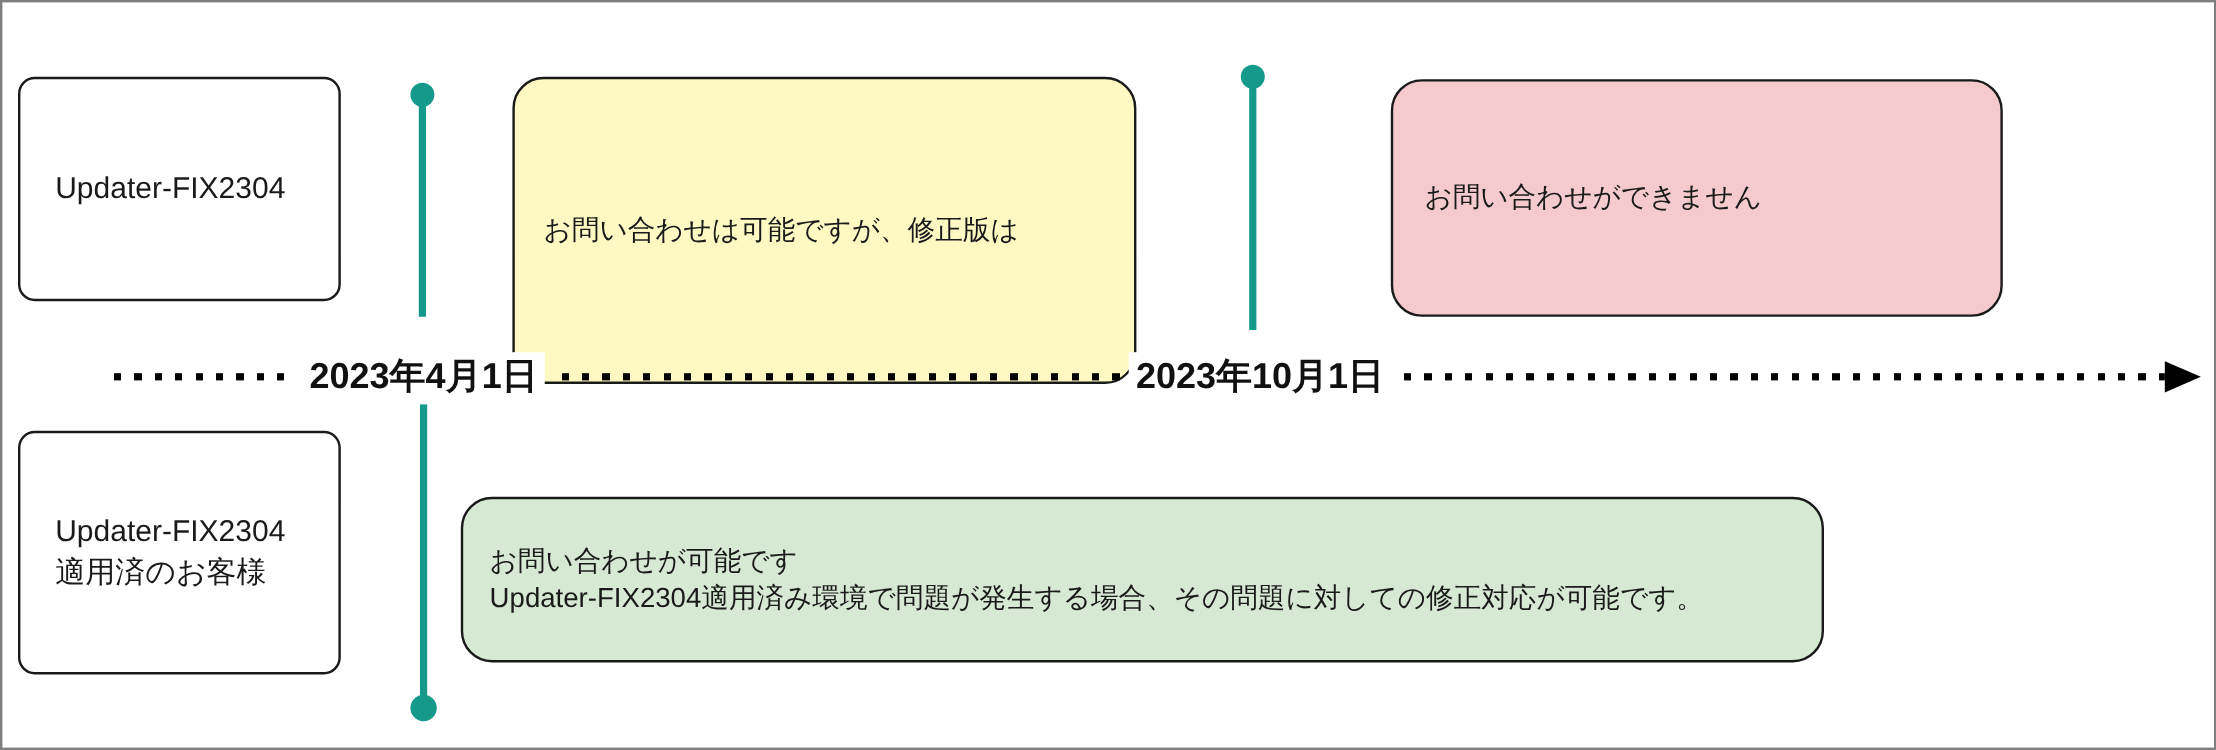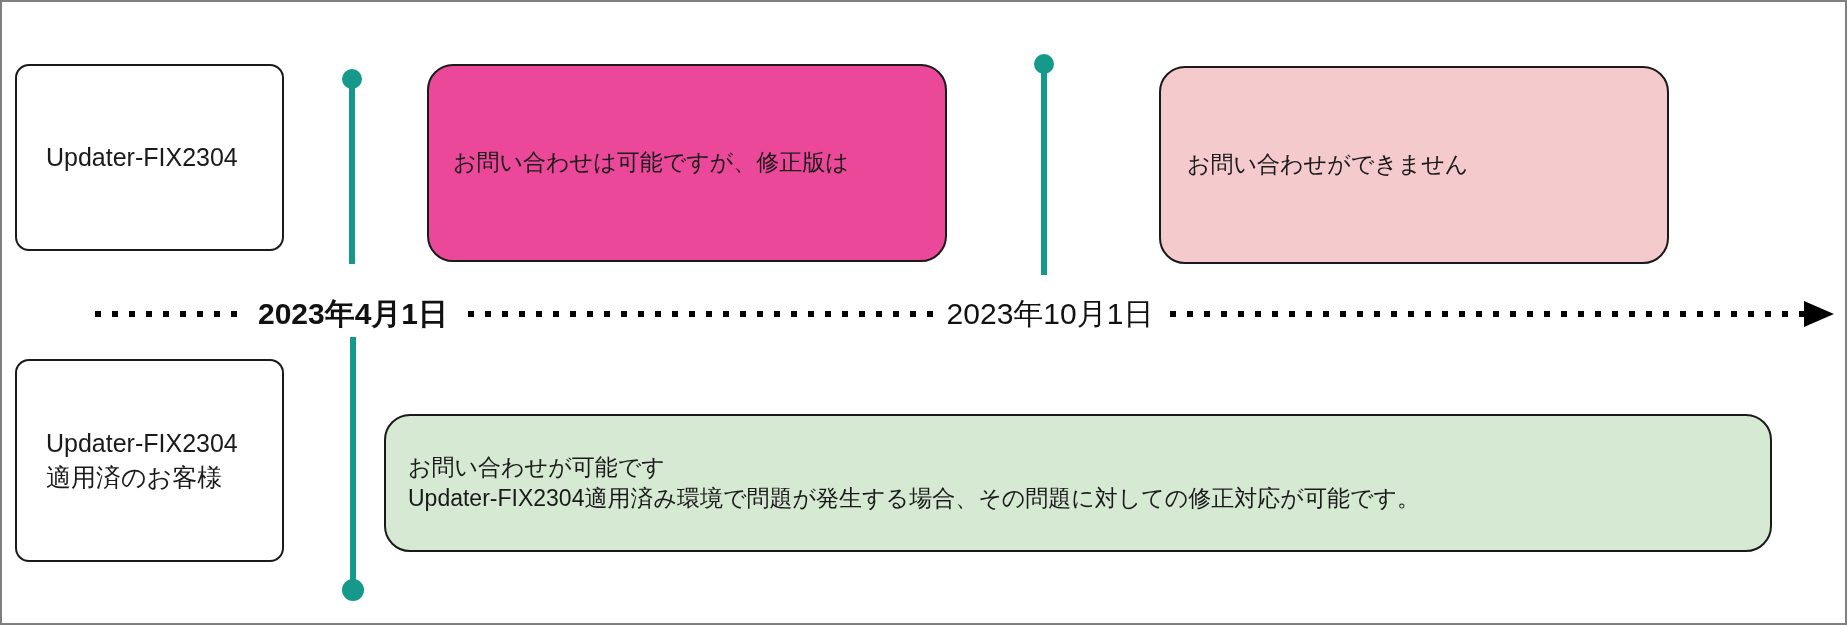--- a/index.html
+++ b/index.html
@@ -34,29 +34,29 @@
     line-height: 1.34;
   }
   .actor-box.top { top: 62px; height: 187px; }
   .actor-box.bottom { top: 357px; height: 203px; }
   .period-box {
     border-radius: 26px;
     font-size: 23px;
     line-height: 1.36;
   }
   .period-box.blue {
-    left: 425px; top: 62px; width: 520px; height: 198px;
-    background: #ec4899; padding-left: 24px; padding-right: 20px;
+    left: 425px; top: 62px; width: 520px; height: 256px;
+    background: #fef9c3; padding-left: 24px; padding-right: 20px;
   }
   .period-box.pink {
     left: 1157px; top: 64px; width: 510px; height: 198px;
     background: #f5cacd; padding-left: 26px; padding-right: 20px;
   }
   .period-box.green {
-    left: 382px; top: 412px; width: 1388px; height: 138px;
+    left: 382px; top: 412px; width: 1136px; height: 138px;
     background: #d6e9d3; padding-left: 22px; padding-right: 20px;
   }
   
   .vline {
     position: absolute;
     width: 6px;
     background: #14998a;
   }
   .vline.april-top   { left: 347px; top: 75px;  height: 187px; }
   .vline.april-bottom{ left: 348px; top: 335px; height: 253px; }
@@ -92,21 +92,21 @@
     position: absolute;
     top: 312px;
     transform: translate(-50%, -50%);
     font-size: 30px;
     color: #111;
     white-space: nowrap;
     background: #ffffff;
     padding: 0 6px;
   }
   .milestone-label.april   { left: 351px; font-weight: bold; }
-  .milestone-label.october { left: 1048px; }
+  .milestone-label.october { left: 1048px; font-weight: bold; }
   .line { display: block; white-space: nowrap; }
 </style>
 </head>
 <body>
 
 <div class="canvas">
 
   <div class="box actor-box top">
     <span class="line">Updater-FIX2304</span>
   </div>

